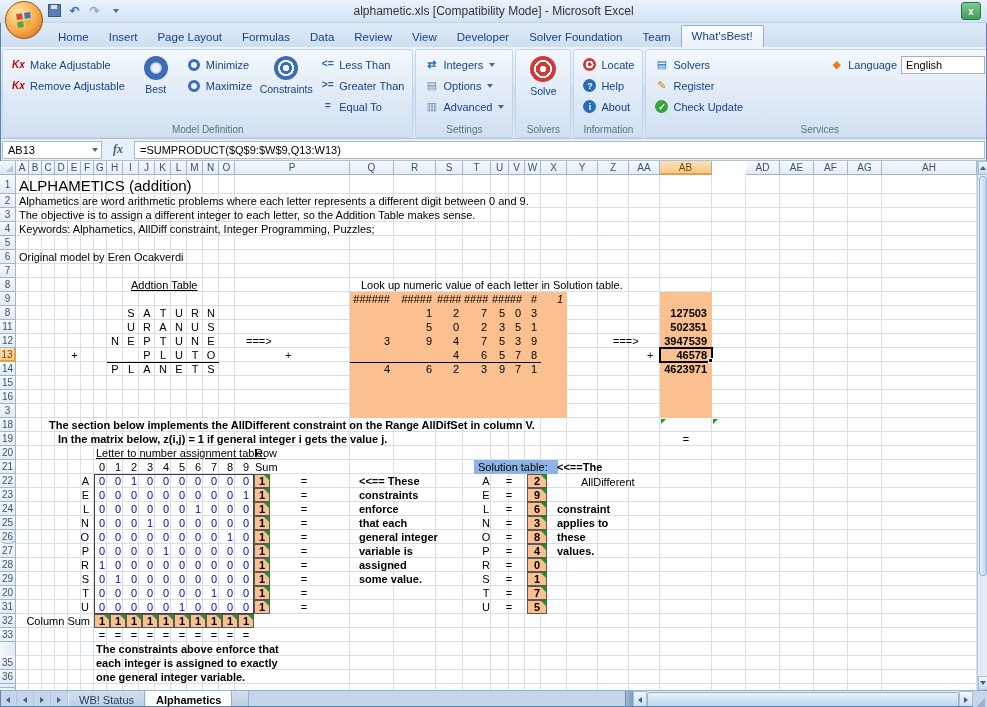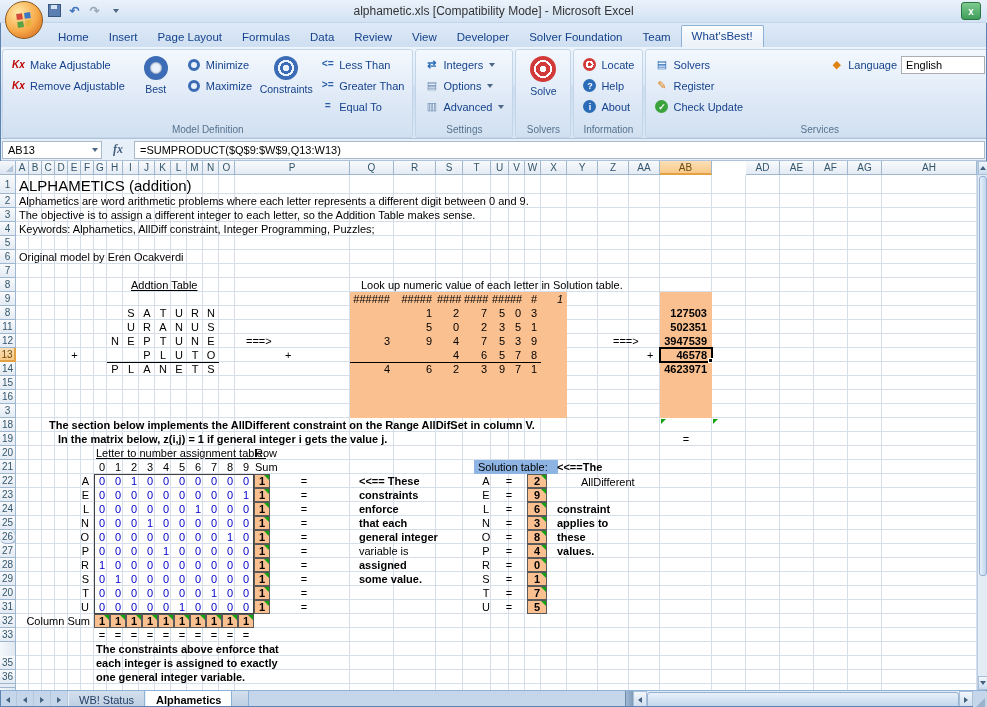--- a/index.html
+++ b/index.html
@@ -647,21 +647,21 @@
         <div class="ct " style="left: 126px; top: 369px; height: 14px; width: 16px; text-align: center; color: rgb(0, 0, 204);">0</div>
         <div class="ct " style="left: 142px; top: 369px; height: 14px; width: 16px; text-align: center; color: rgb(0, 0, 204);">1</div>
         <div class="ct " style="left: 158px; top: 369px; height: 14px; width: 16px; text-align: center; color: rgb(0, 0, 204);">0</div>
         <div class="ct " style="left: 174px; top: 369px; height: 14px; width: 16px; text-align: center; color: rgb(0, 0, 204);">0</div>
         <div class="ct " style="left: 190px; top: 369px; height: 14px; width: 16px; text-align: center; color: rgb(0, 0, 204);">0</div>
         <div class="ct " style="left: 206px; top: 369px; height: 14px; width: 16px; text-align: center; color: rgb(0, 0, 204);">0</div>
         <div class="ct " style="left: 222px; top: 369px; height: 14px; width: 16px; text-align: center; color: rgb(0, 0, 204);">0</div>
         <div class="ocell" style="left: 238px; top: 369px; width: 16px; height: 14px;">1</div>
         <div class="wedge-r" style="left: 248px; top: 370px;"></div>
         <div class="ct " style="left: 280px; top: 369px; height: 14px; width: 16px; text-align: center;">=</div>
-        <div class="ct " style="left: 342px; top: 369px; height: 14px; font-weight: normal;">variable is</div>
+        <div class="ct " style="left: 342px; top: 369px; height: 14px; font-weight: bold;">variable is</div>
         <div class="ct " style="left: 40px; top: 383px; height: 14px; width: 34px; text-align: right;">R</div>
         <div class="ct " style="left: 78px; top: 383px; height: 14px; width: 16px; text-align: center; color: rgb(0, 0, 204);">1</div>
         <div class="ct " style="left: 94px; top: 383px; height: 14px; width: 16px; text-align: center; color: rgb(0, 0, 204);">0</div>
         <div class="ct " style="left: 110px; top: 383px; height: 14px; width: 16px; text-align: center; color: rgb(0, 0, 204);">0</div>
         <div class="ct " style="left: 126px; top: 383px; height: 14px; width: 16px; text-align: center; color: rgb(0, 0, 204);">0</div>
         <div class="ct " style="left: 142px; top: 383px; height: 14px; width: 16px; text-align: center; color: rgb(0, 0, 204);">0</div>
         <div class="ct " style="left: 158px; top: 383px; height: 14px; width: 16px; text-align: center; color: rgb(0, 0, 204);">0</div>
         <div class="ct " style="left: 174px; top: 383px; height: 14px; width: 16px; text-align: center; color: rgb(0, 0, 204);">0</div>
         <div class="ct " style="left: 190px; top: 383px; height: 14px; width: 16px; text-align: center; color: rgb(0, 0, 204);">0</div>
         <div class="ct " style="left: 206px; top: 383px; height: 14px; width: 16px; text-align: center; color: rgb(0, 0, 204);">0</div>

